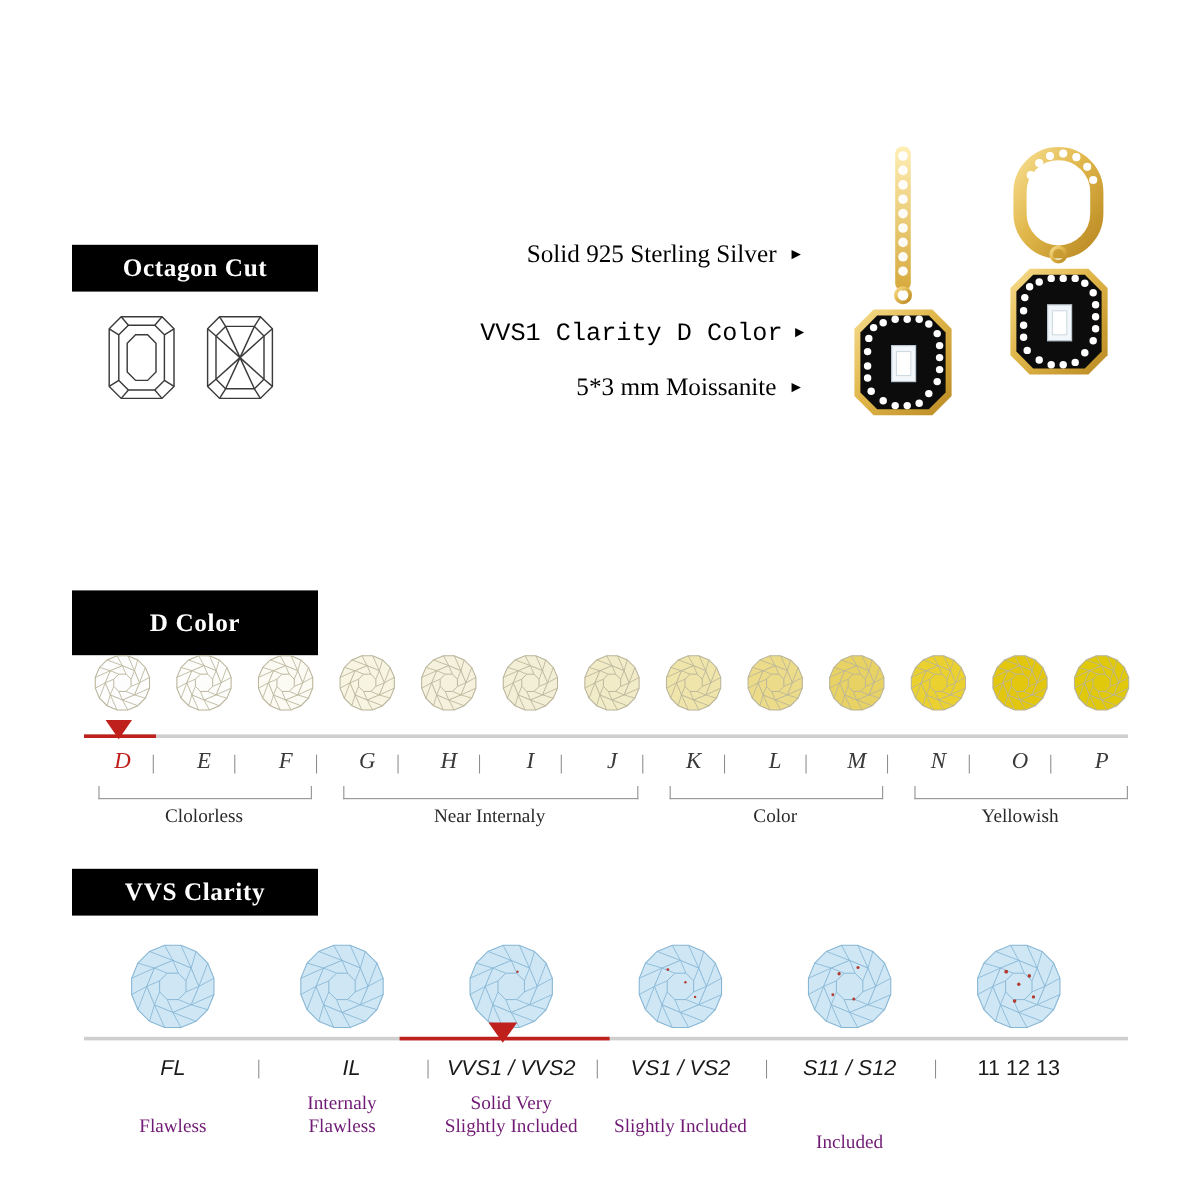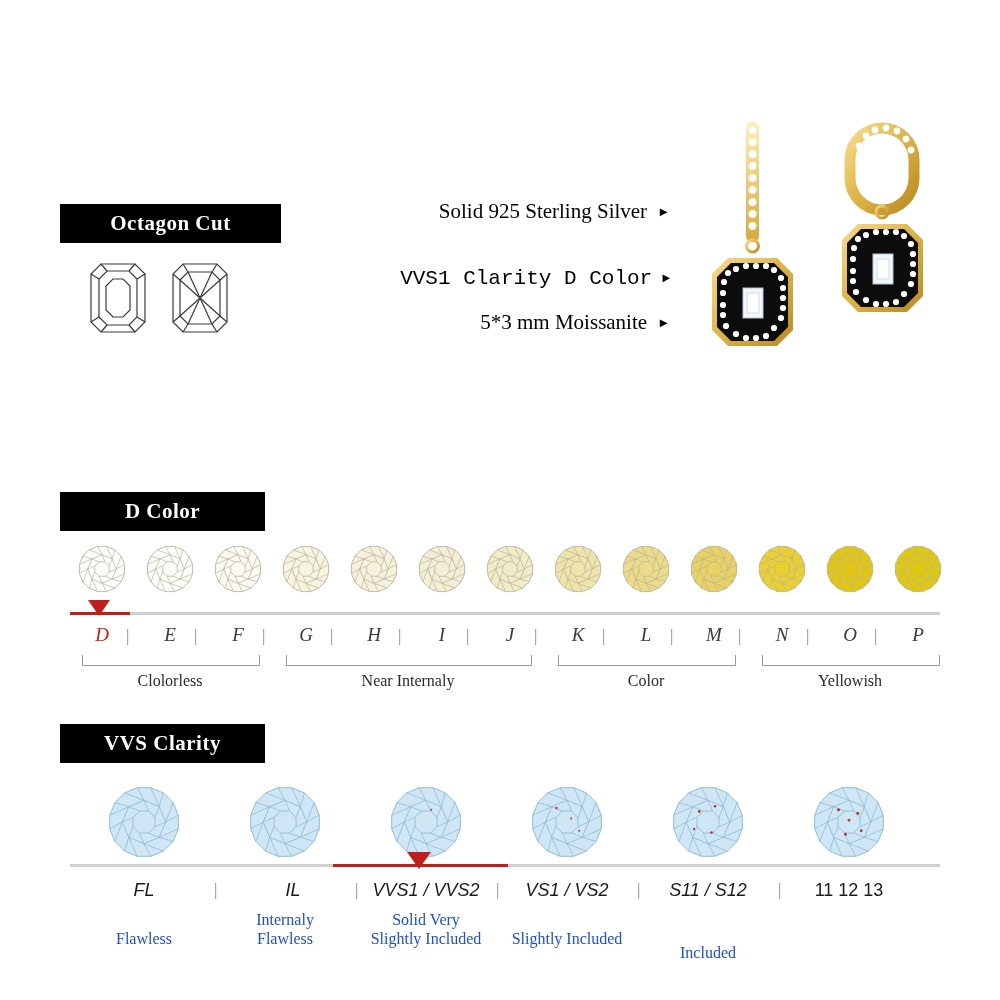--- a/index.html
+++ b/index.html
@@ -23,21 +23,21 @@
     font-family: "Liberation Serif", serif;
     font-weight: bold;
     display: flex;
     align-items: center;
     justify-content: center;
     letter-spacing: 0.5px;
   }
 
   
   #octagon-badge {
-    left: 60px; top: 204px; width: 221px; height: 39px;
+    left: 60px; top: 204px; width: 205px; height: 39px;
     font-size: 21px;
   }
   .cut-shapes {
     position: absolute;
     left: 88px; top: 258px;
     width: 160px; height: 80px;
   }
 
   
   .spec-line {
@@ -57,21 +57,21 @@
   #spec-2 { left: 330px; top: 310px; width: 340px; }
 
   .product-image {
     position: absolute;
     left: 690px; top: 100px;
     width: 280px; height: 280px;
   }
 
   
   #color-badge {
-    left: 60px; top: 492px; width: 205px; height: 39px;
+    left: 60px; top: 492px; width: 205px; height: 54px;
     font-size: 21px;
   }
   #color-gems {
     position: absolute;
     left: 70px; top: 545px;
     width: 870px; height: 56px;
   }
   .gem {
     position: absolute;
     width: 48px; height: 48px;
@@ -174,21 +174,21 @@
   .clarity-sep {
     position: absolute;
     top: 880px;
     font-size: 17px;
     color: #8a8a8a;
   }
   .clarity-desc {
     position: absolute;
     font-size: 16px;
     text-align: center;
-    color: #1d4ed8;
+    color: #701a75;
     line-height: 1.18;
   }
 </style>
 </head>
 <body>
 
 <div class="badge" id="octagon-badge">Octagon Cut</div>
 
 <div class="cut-shapes">
   <svg width="160" height="80" viewBox="0 0 160 80">

